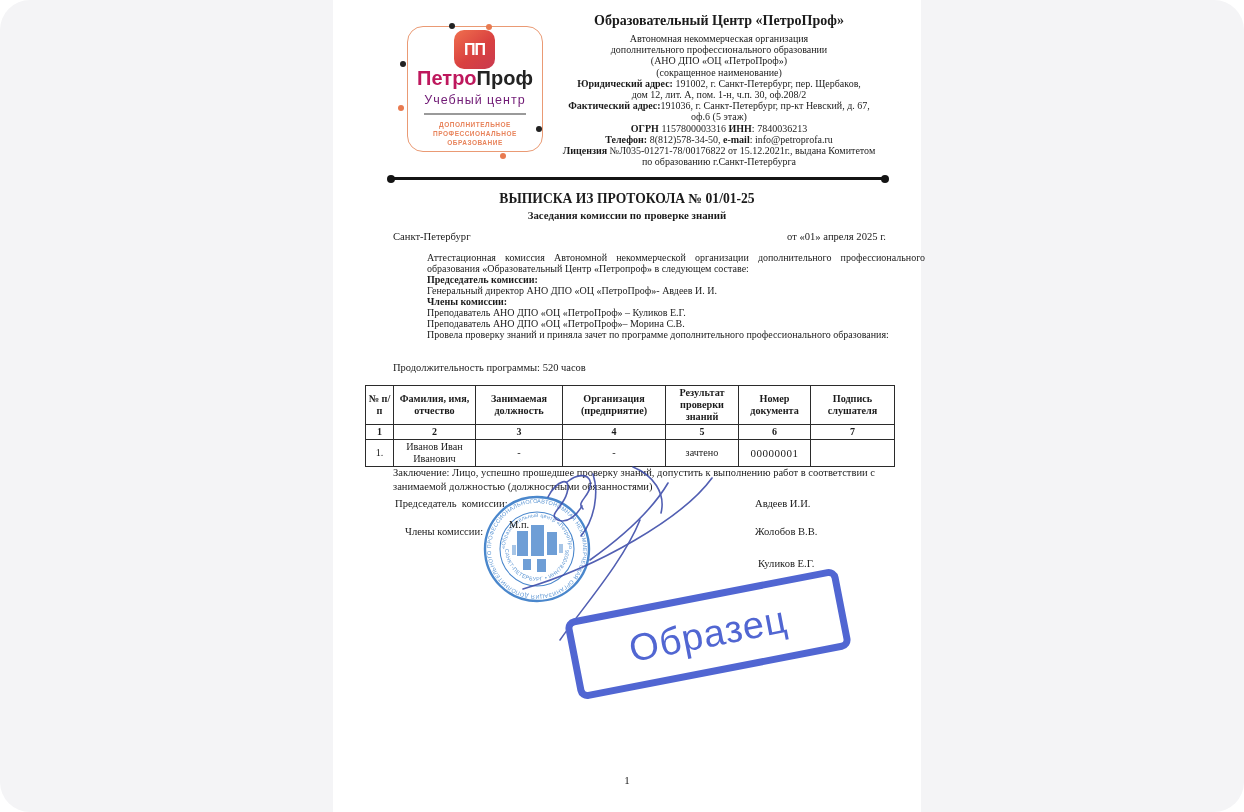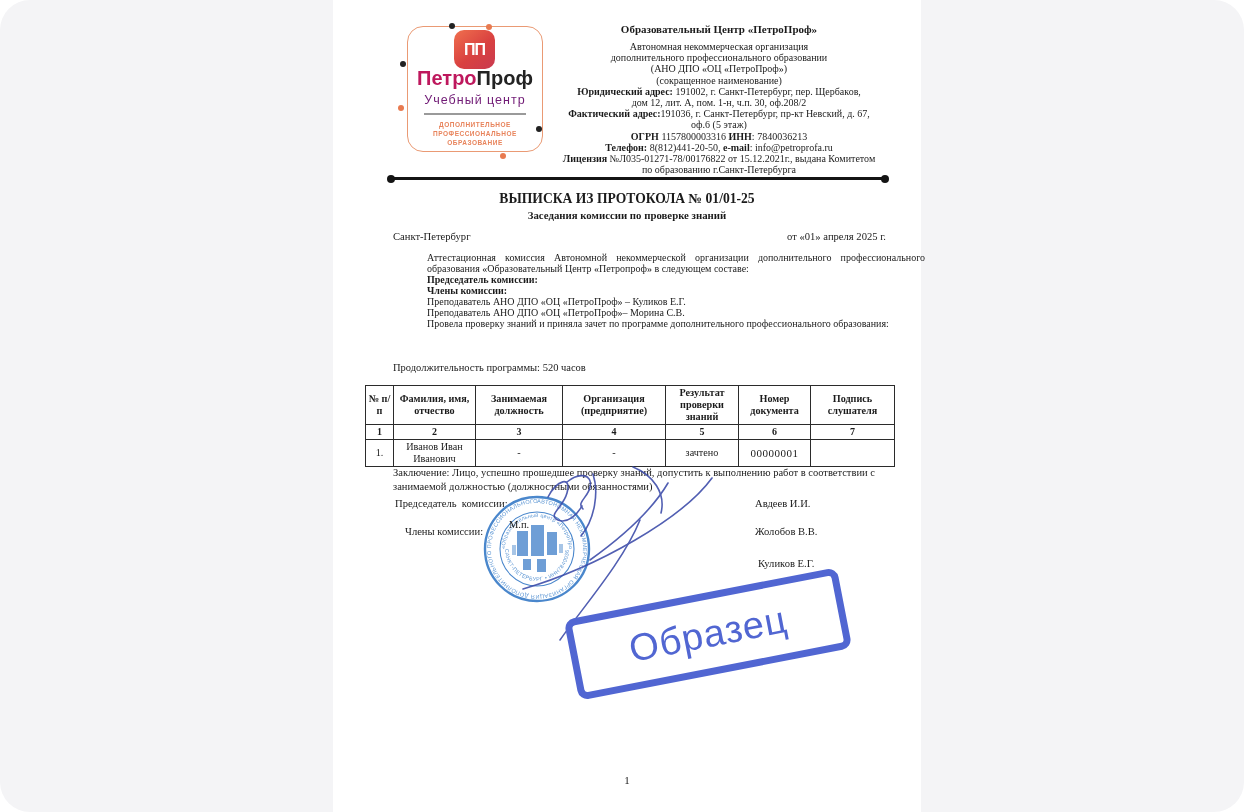--- a/index.html
+++ b/index.html
@@ -22,21 +22,21 @@
   .logo-brand .accent{color:#be185d;}
   .logo-sub{position:absolute;left:0;right:0;top:66px;text-align:center;
     font-family:"Liberation Sans",sans-serif;font-size:12.5px;color:#701a75;letter-spacing:1px;}
   .logo-line{position:absolute;left:16px;right:16px;top:86px;height:2px;background:#9a9a9a;}
   .logo-caps{position:absolute;left:0;right:0;top:93px;text-align:center;
     font-family:"Liberation Sans",sans-serif;font-size:6.5px;font-weight:700;color:#e8845c;
     letter-spacing:0.5px;line-height:9px;}
 
   
   .header-block{position:absolute;left:210px;top:11px;width:352px;text-align:center;}
-  .org-name{font-size:11px;font-weight:700;line-height:20px;margin-bottom:2px;margin-top:8px;}
+  .org-name{font-size:14px;font-weight:700;line-height:20px;margin-bottom:2px;}
   .h-line{font-size:10px;line-height:11.2px;}
   .h-line b{font-weight:700;}
 
   .separator{position:absolute;left:57px;top:177px;width:496px;height:3px;background:#141414;border-radius:2px;}
   .separator::before,.separator::after{content:"";position:absolute;width:8px;height:8px;border-radius:50%;background:#141414;top:-2.5px;}
   .separator::before{left:-3px;}
   .separator::after{right:-3px;}
 
   
   .title{position:absolute;left:34px;top:191px;width:520px;text-align:center;font-weight:700;font-size:13.6px;}
@@ -105,35 +105,36 @@
         <div class="org-name">Образовательный Центр «ПетроПроф»</div>
         <div class="h-line"><b></b><span>Автономная некоммерческая организация</span></div>
         <div class="h-line"><b></b><span>дополнительного профессионального образовании</span></div>
         <div class="h-line"><b></b><span>(АНО ДПО «ОЦ «ПетроПроф»)</span></div>
         <div class="h-line"><b></b><span>(сокращенное наименование)</span></div>
         <div class="h-line"><b>Юридический адрес:</b><span> 191002, г. Санкт-Петербург, пер. Щербаков,</span></div>
         <div class="h-line"><b></b><span>дом 12, лит. А, пом. 1-н, ч.п. 30, оф.208/2</span></div>
         <div class="h-line"><b>Фактический адрес:</b><span>191036, г. Санкт-Петербург, пр-кт Невский, д. 67,</span></div>
         <div class="h-line"><b></b><span>оф.6 (5 этаж)</span></div>
         <div class="h-line"><b>ОГРН</b><span> 1157800003316 </span><b>ИНН</b><span>: 7840036213</span></div>
-        <div class="h-line"><b>Телефон:</b><span> 8(812)441-20-50, </span><b>e-mail</b><span>: info@petroprofa.ru</span></div>
+        <div class="h-line"><b>Телефон:</b><span> 8(812)578-34-50, </span><b>e-mail</b><span>: info@petroprofa.ru</span></div>
         <div class="h-line"><b>Лицензия</b><span> №Л035-01271-78/00176822 от 15.12.2021г., выдана Комитетом</span></div>
         <div class="h-line"><b></b><span>по образованию г.Санкт-Петербурга</span></div>
       </div>
 
       <div class="separator"></div>
 
       <div class="title">ВЫПИСКА ИЗ ПРОТОКОЛА № 01/01-25</div>
       <div class="subtitle">Заседания комиссии по проверке знаний</div>
       <div class="meta-city">Санкт-Петербург</div>
       <div class="meta-date">от «01» апреля 2025 г.</div>
 
       <div class="bodytext">
         <div class="justify">Аттестационная комиссия Автономной некоммерческой организации дополнительного профессионального образования «Образовательный Центр «Петропроф» в следующем составе:</div>
         <div class="bold">Председатель комиссии:</div>
+        <div>Генеральный директор АНО ДПО «ОЦ «ПетроПроф»- Авдеев И. И.</div>
         <div class="bold">Члены комиссии:</div>
         <div>Преподаватель АНО ДПО «ОЦ «ПетроПроф» – Куликов Е.Г.</div>
         <div>Преподаватель АНО ДПО «ОЦ «ПетроПроф»– Морина С.В.</div>
         <div>Провела проверку знаний и приняла зачет по программе дополнительного профессионального образования:</div>
       </div>
       <div class="duration">Продолжительность программы: 520 часов</div>
 
       <table class="doc-table">
         <colgroup>
           <col style="width:28px">

